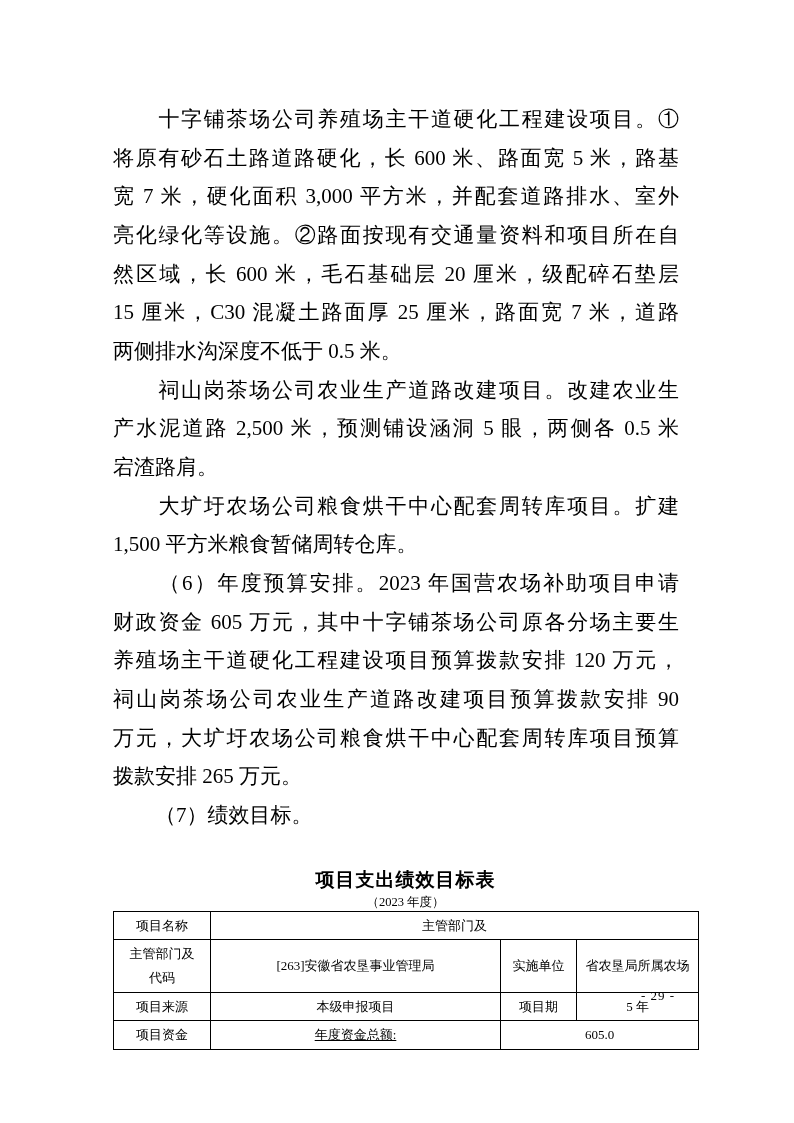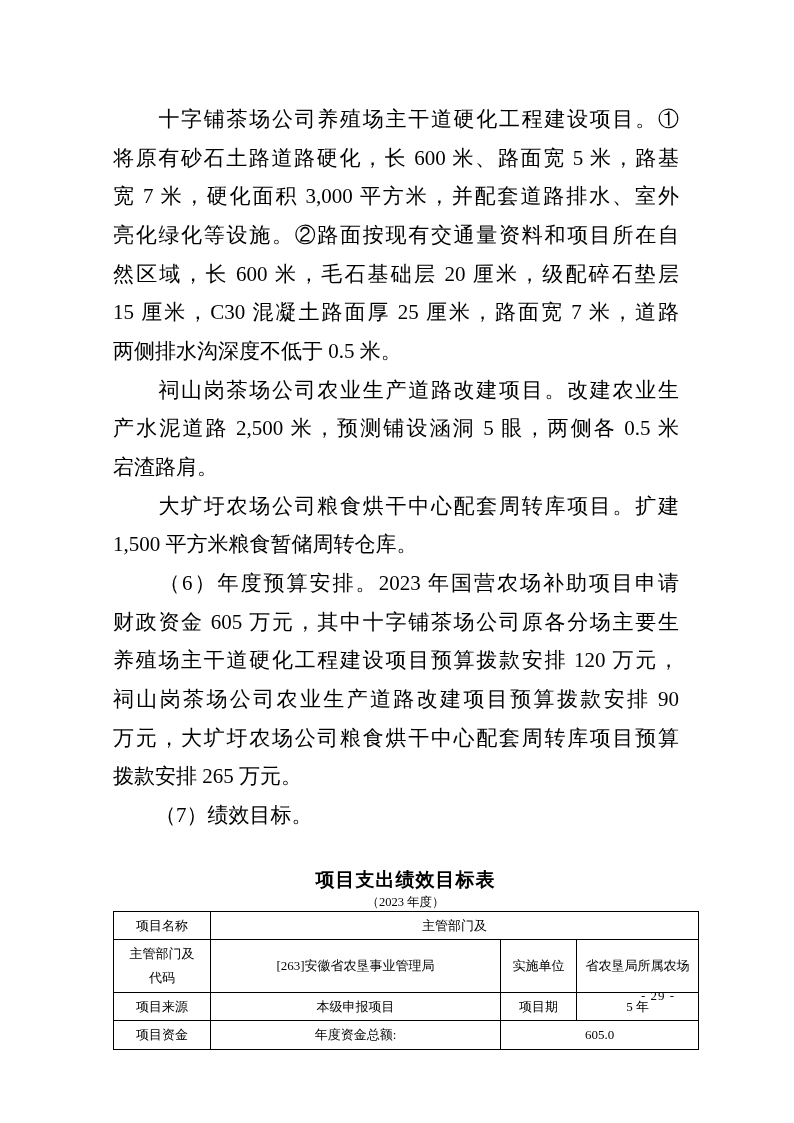--- a/index.html
+++ b/index.html
@@ -57,21 +57,21 @@
     padding: 2px 4px;
     text-align: center;
     vertical-align: middle;
     overflow: hidden;
   }
   tr.r1 td { height: 23px; }
   tr.r2 td { height: 44px; }
   tr.r3 td { height: 23px; }
   tr.r4 td { height: 24px; }
   td.prewrap { white-space: pre-line; line-height: 24px; }
-  td.left  { text-align: left;  padding-left: 10px; }
+  td.left  { text-align: left;  padding-left: 10px; text-decoration: underline; }
   td.right { text-align: right; padding-right: 8px; }
   .page-number {
     position: absolute;
     left: 641px; top: 988px;
     font-size: 13px;
     letter-spacing: 1px;
   }
 </style>
 </head>
 <body>

